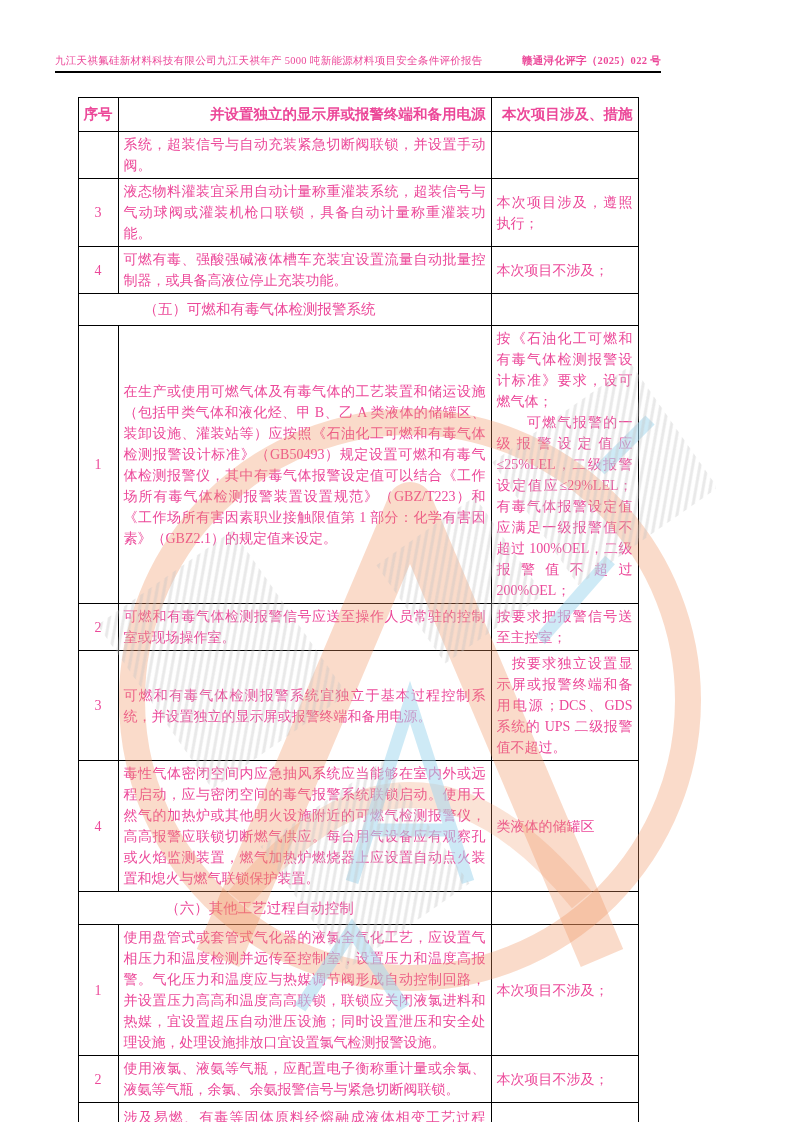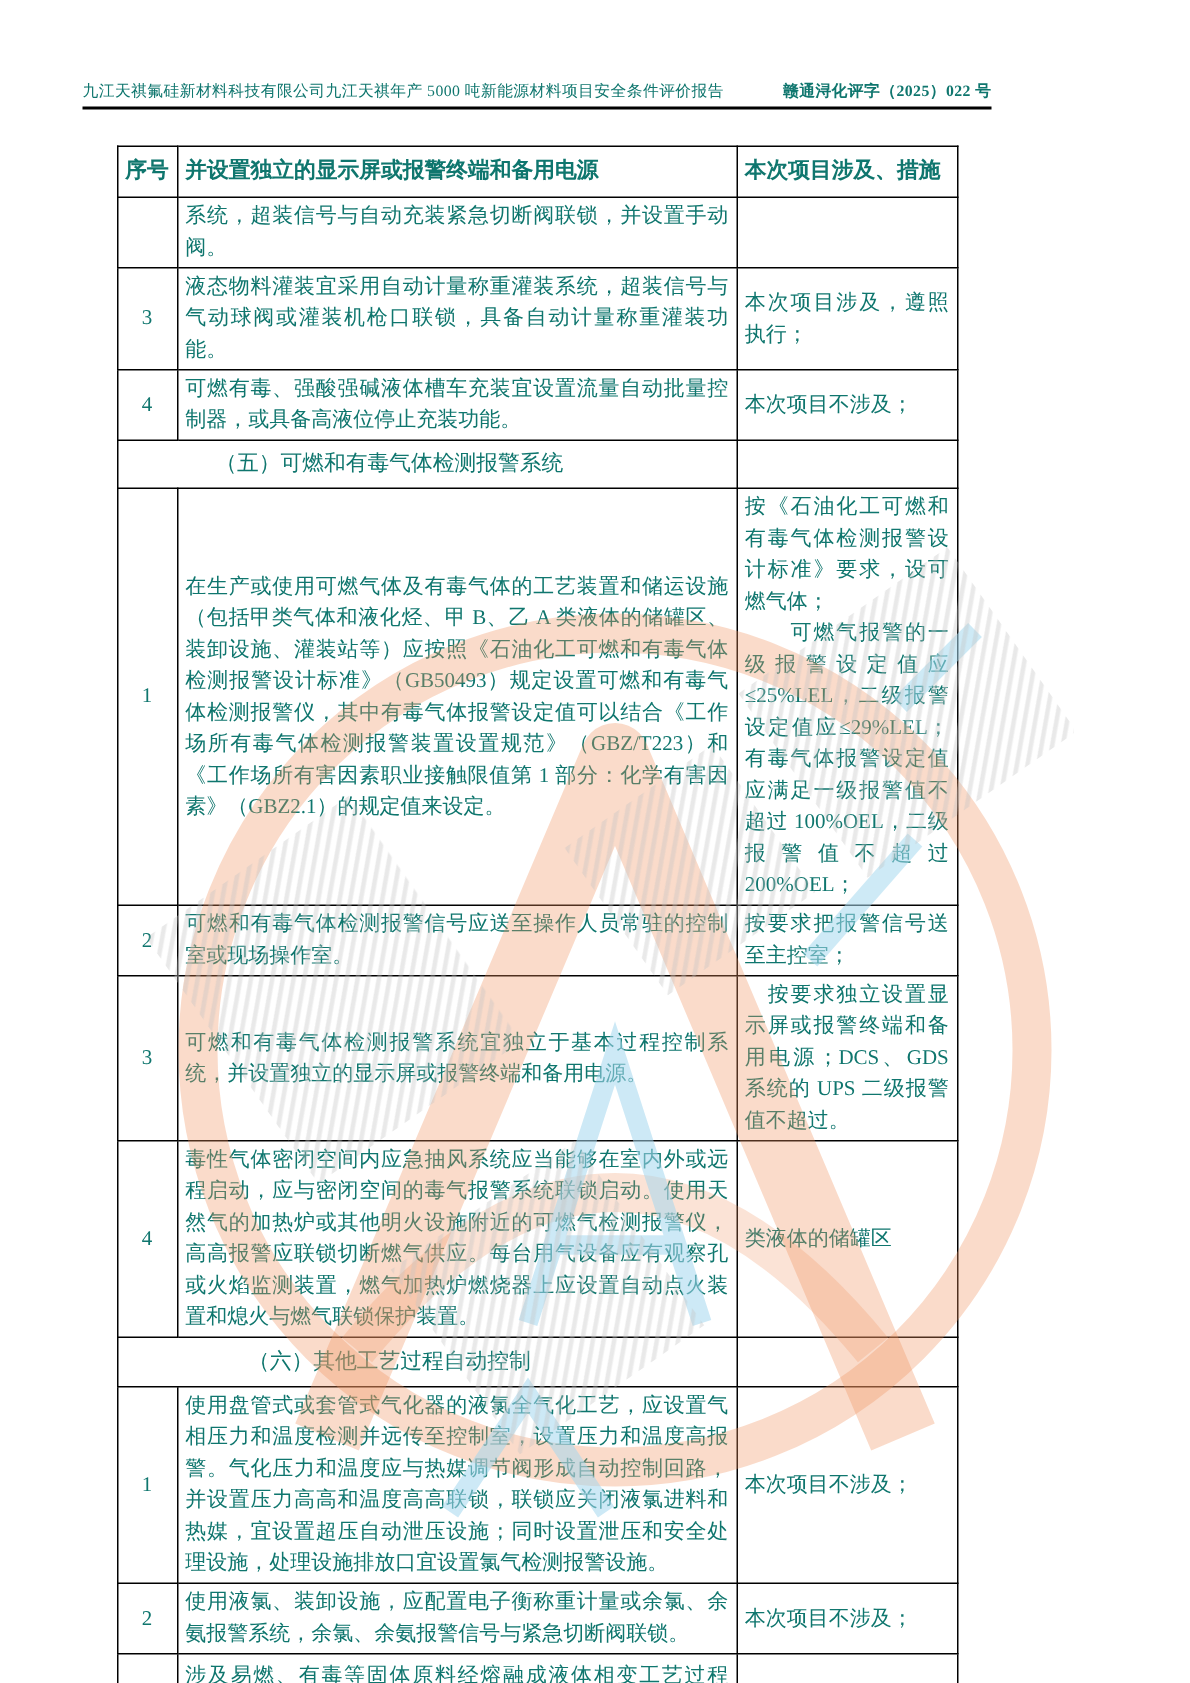--- a/index.html
+++ b/index.html
@@ -1,21 +1,21 @@
 <!DOCTYPE html>
 <html><head>
 <meta charset="utf-8">
 <style>
   html,body{margin:0;padding:0;background:#ffffff;}
   .page{
     position:relative;
     width:716px;height:1122px;
     background:#ffffff;
     font-family:"Liberation Serif","DejaVu Serif",serif;
-    color:#0f766e;
+    color:#ec4899;
     overflow:hidden;
   }
   
   .hdr{
     width:606px;
     margin:0 auto;
     padding-top:54px;
     display:flex;
     justify-content:space-between;
     align-items:flex-end;
@@ -37,21 +37,21 @@
   }
   table.req th, table.req td{
     border:1.5px solid #000;
     vertical-align:middle;
     font-size:14px;
     line-height:21px;
     padding:2px 5px;
   }
   table.req th{
     font-weight:bold;
-    text-align:left;
+    text-align:right;
     font-size:14.5px;
   }
   td.no{text-align:center;padding:2px 1px;}
   td.clause{
     text-align:justify;
     text-justify:inter-ideograph;
   }
   td.measure{
     text-align:justify;
     text-justify:inter-ideograph;
@@ -151,21 +151,21 @@
     </tr>
 
     <tr style="height:127px">
       <td class="no">1</td>
       <td class="clause">使用盘管式或套管式气化器的液氯全气化工艺，应设置气相压力和温度检测并远传至控制室，设置压力和温度高报警。气化压力和温度应与热媒调节阀形成自动控制回路，并设置压力高高和温度高高联锁，联锁应关闭液氯进料和热媒，宜设置超压自动泄压设施；同时设置泄压和安全处理设施，处理设施排放口宜设置氯气检测报警设施。</td>
       <td class="measure">本次项目不涉及；</td>
     </tr>
 
     <tr style="height:43px">
       <td class="no">2</td>
-      <td class="clause">使用液氯、装卸设施，应配置电子衡称重计量或余氯、余氨报警系统，余氯、余氨报警信号与紧急切断阀联锁。</td>
+      <td class="clause">使用液氯、液氨等气瓶，应配置电子衡称重计量或余氯、液氨等气瓶，余氯、余氨报警信号与紧急切断阀联锁。</td>
       <td class="measure">本次项目不涉及；</td>
     </tr>
 
     <tr style="height:72px">
       <td class="no">3</td>
       <td class="clause">涉及易燃、有毒等固体原料经熔融成液体相变工艺过程的，应设置温度、压力远传、超限报警，并设置联锁打开冷媒、紧急切断热媒的设施。</td>
       <td class="measure">本次项目不涉及；</td>
     </tr>
   </tbody>
     </table>

